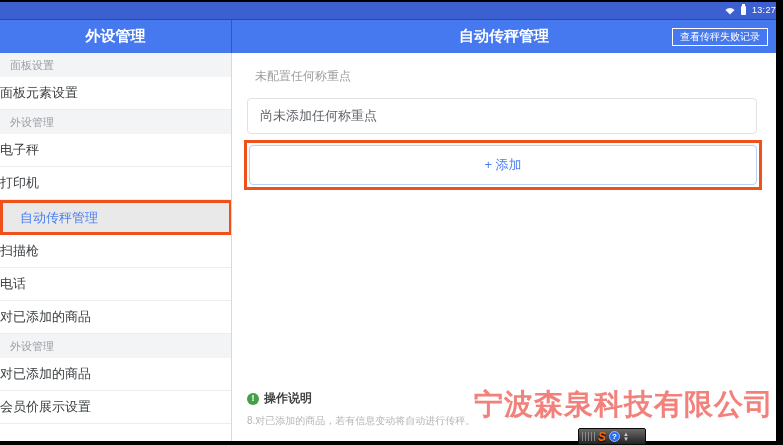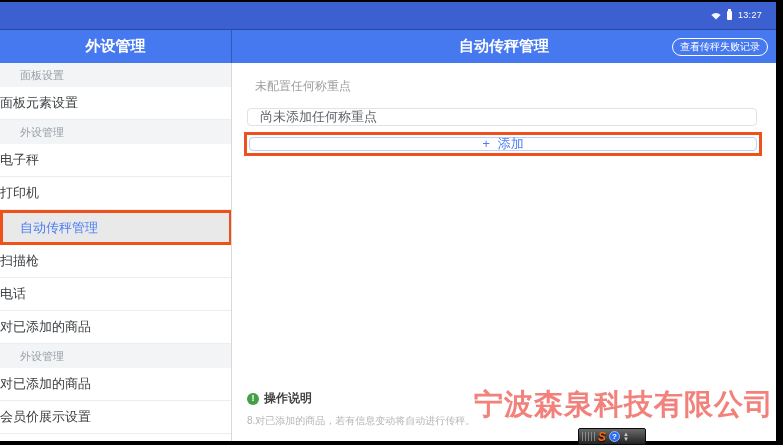--- a/index.html
+++ b/index.html
@@ -1,52 +1,52 @@
 <!DOCTYPE html>
 <html><head>
 <meta charset="utf-8">
 <style>
   html,body{margin:0;padding:0;background:#222;}
   *{box-sizing:border-box;font-family:"Liberation Sans","DejaVu Sans",sans-serif;}
   .screen{position:relative;width:783px;height:445px;background:#000;overflow:hidden;}
   .viewport{position:absolute;top:2px;left:0;right:7px;bottom:4px;background:#fff;display:flex;flex-direction:column;overflow:hidden;}
 
   
-  .statusbar{height:28px;background:#3c60d0;border-bottom:1px solid rgba(0,0,20,0.25);
-    display:flex;align-items:center;justify-content:flex-end;gap:6px;padding-right:14px;color:#fff;}
+  .statusbar{height:18px;background:#3c60d0;border-bottom:1px solid rgba(0,0,20,0.25);
+    display:flex;align-items:center;justify-content:flex-end;gap:6px;color:#fff;}
   .sb-time{font-size:9px;line-height:1;letter-spacing:.3px;}
   .wifi{display:inline-block;line-height:0;}
   .batt{position:relative;display:inline-block;width:5px;height:9px;background:#fff;border-radius:1px;}
   .batt::before{content:"";position:absolute;top:-2px;left:1px;width:3px;height:2px;background:#fff;}
 
   
   .appbar{height:33px;background:#4678f0;display:flex;position:relative;flex:none;}
   .appbar-left{width:232px;flex:none;display:flex;align-items:center;justify-content:center;
     color:#fff;font-size:15px;font-weight:600;border-right:1px solid rgba(10,30,110,0.35);}
   .appbar-right{flex:1;display:flex;align-items:center;justify-content:center;color:#fff;font-size:15px;font-weight:600;}
   .failed-btn{position:absolute;right:8px;top:50%;transform:translateY(-50%);
-    background:transparent;border:1px solid #fff;border-radius:9px;color:#fff;font-size:10px;
+    background:transparent;border:1px solid #fff;border-radius:0;color:#fff;font-size:10px;
     padding:3px 7px;line-height:1;cursor:pointer;white-space:nowrap;}
 
   
   .body{flex:1;display:flex;overflow:hidden;}
   .sidebar{width:232px;flex:none;background:#fff;border-right:1px solid #d9d9d9;overflow:hidden;}
-  .side-sec{height:24px;background:#f3f4f6;color:#9aa0a6;font-size:11px;display:flex;align-items:center;padding-left:20px;}
+  .side-sec{height:24px;background:#f3f4f6;color:#9aa0a6;font-size:11px;display:flex;align-items:center;padding-left:10px;}
   .side-item{height:33px;display:flex;align-items:center;font-size:13px;color:#3c4043;
     border-bottom:1px solid #ededed;cursor:pointer;background:#fff;}
   .side-item.selected{background:#e9e9e9;color:#4a7ef5;border:3px solid #f0501a;padding-left:17px;height:35px;margin-right:-1px;}
 
   
   .main{flex:1;position:relative;background:#fff;overflow:hidden;}
   .empty-label{margin:15px 0 0 23px;font-size:12px;color:#9e9e9e;font-family:Liberation Mono, monospace;}
-  .empty-box{margin:13px 19px 0 15px;height:18px;border:1px solid #e2e2e2;border-radius:4px;background:#fff;
+  .empty-box{margin:13px 19px 0 15px;height:36px;border:1px solid #e2e2e2;border-radius:4px;background:#fff;
     display:flex;align-items:center;padding-left:12px;font-size:13px;color:#5f6368;}
   .add-wrap{margin:6px 14px 0 12px;border:3px solid #f0501a;padding:2px;background:#fff;}
-  .add-btn{height:14px;width:100%;background:#fff;border:1px solid #bcd0f7;border-radius:4px;
-    display:flex;align-items:center;justify-content:center;color:#4a7ef5;font-size:13px;cursor:pointer;font-family:Liberation Mono, monospace;}
+  .add-btn{height:40px;width:100%;background:#fff;border:1px solid #bcd0f7;border-radius:4px;
+    display:flex;align-items:center;justify-content:center;color:#4a7ef5;font-size:13px;cursor:pointer;}
 
   .help{position:absolute;left:15px;bottom:13px;}
   .help-title{display:flex;align-items:center;gap:5px;font-size:12px;color:#424242;font-weight:600;}
   .help-ico{width:12px;height:12px;border-radius:50%;background:#43a047;color:#fff;font-size:9px;font-weight:bold;
     display:flex;align-items:center;justify-content:center;line-height:1;flex:none;}
   .help-line{margin-top:7px;font-size:10px;color:#b5b5b5;}
 
   .watermark{position:absolute;right:2px;bottom:16px;font-size:29px;font-weight:bold;
     color:rgba(240,106,100,0.85);white-space:nowrap;letter-spacing:1px;pointer-events:none;z-index:20;}
 

